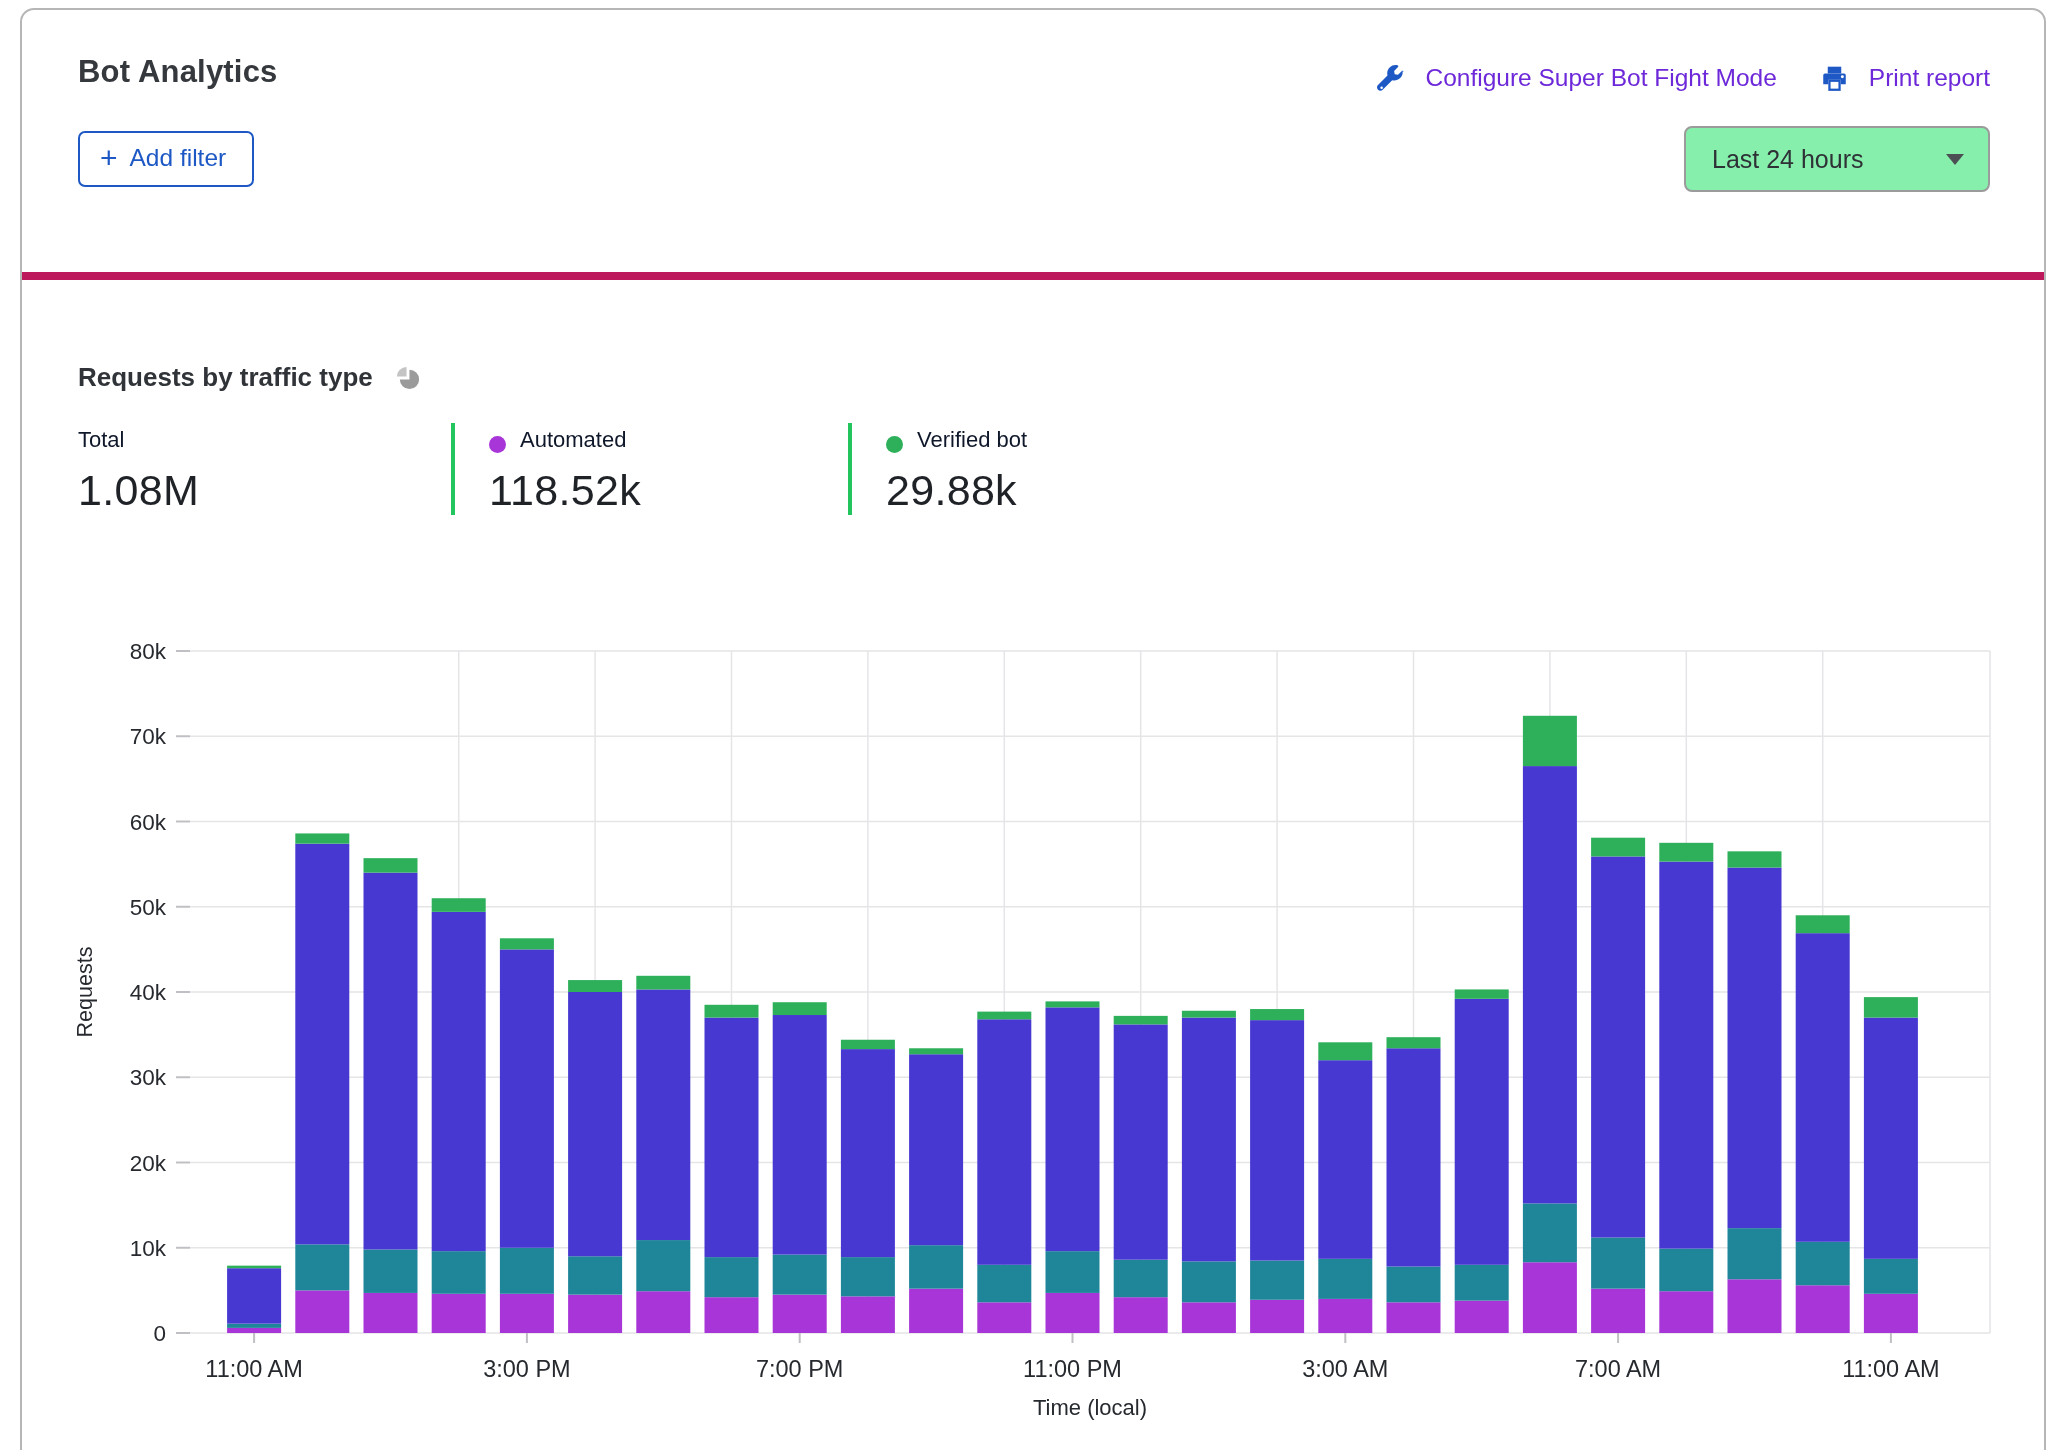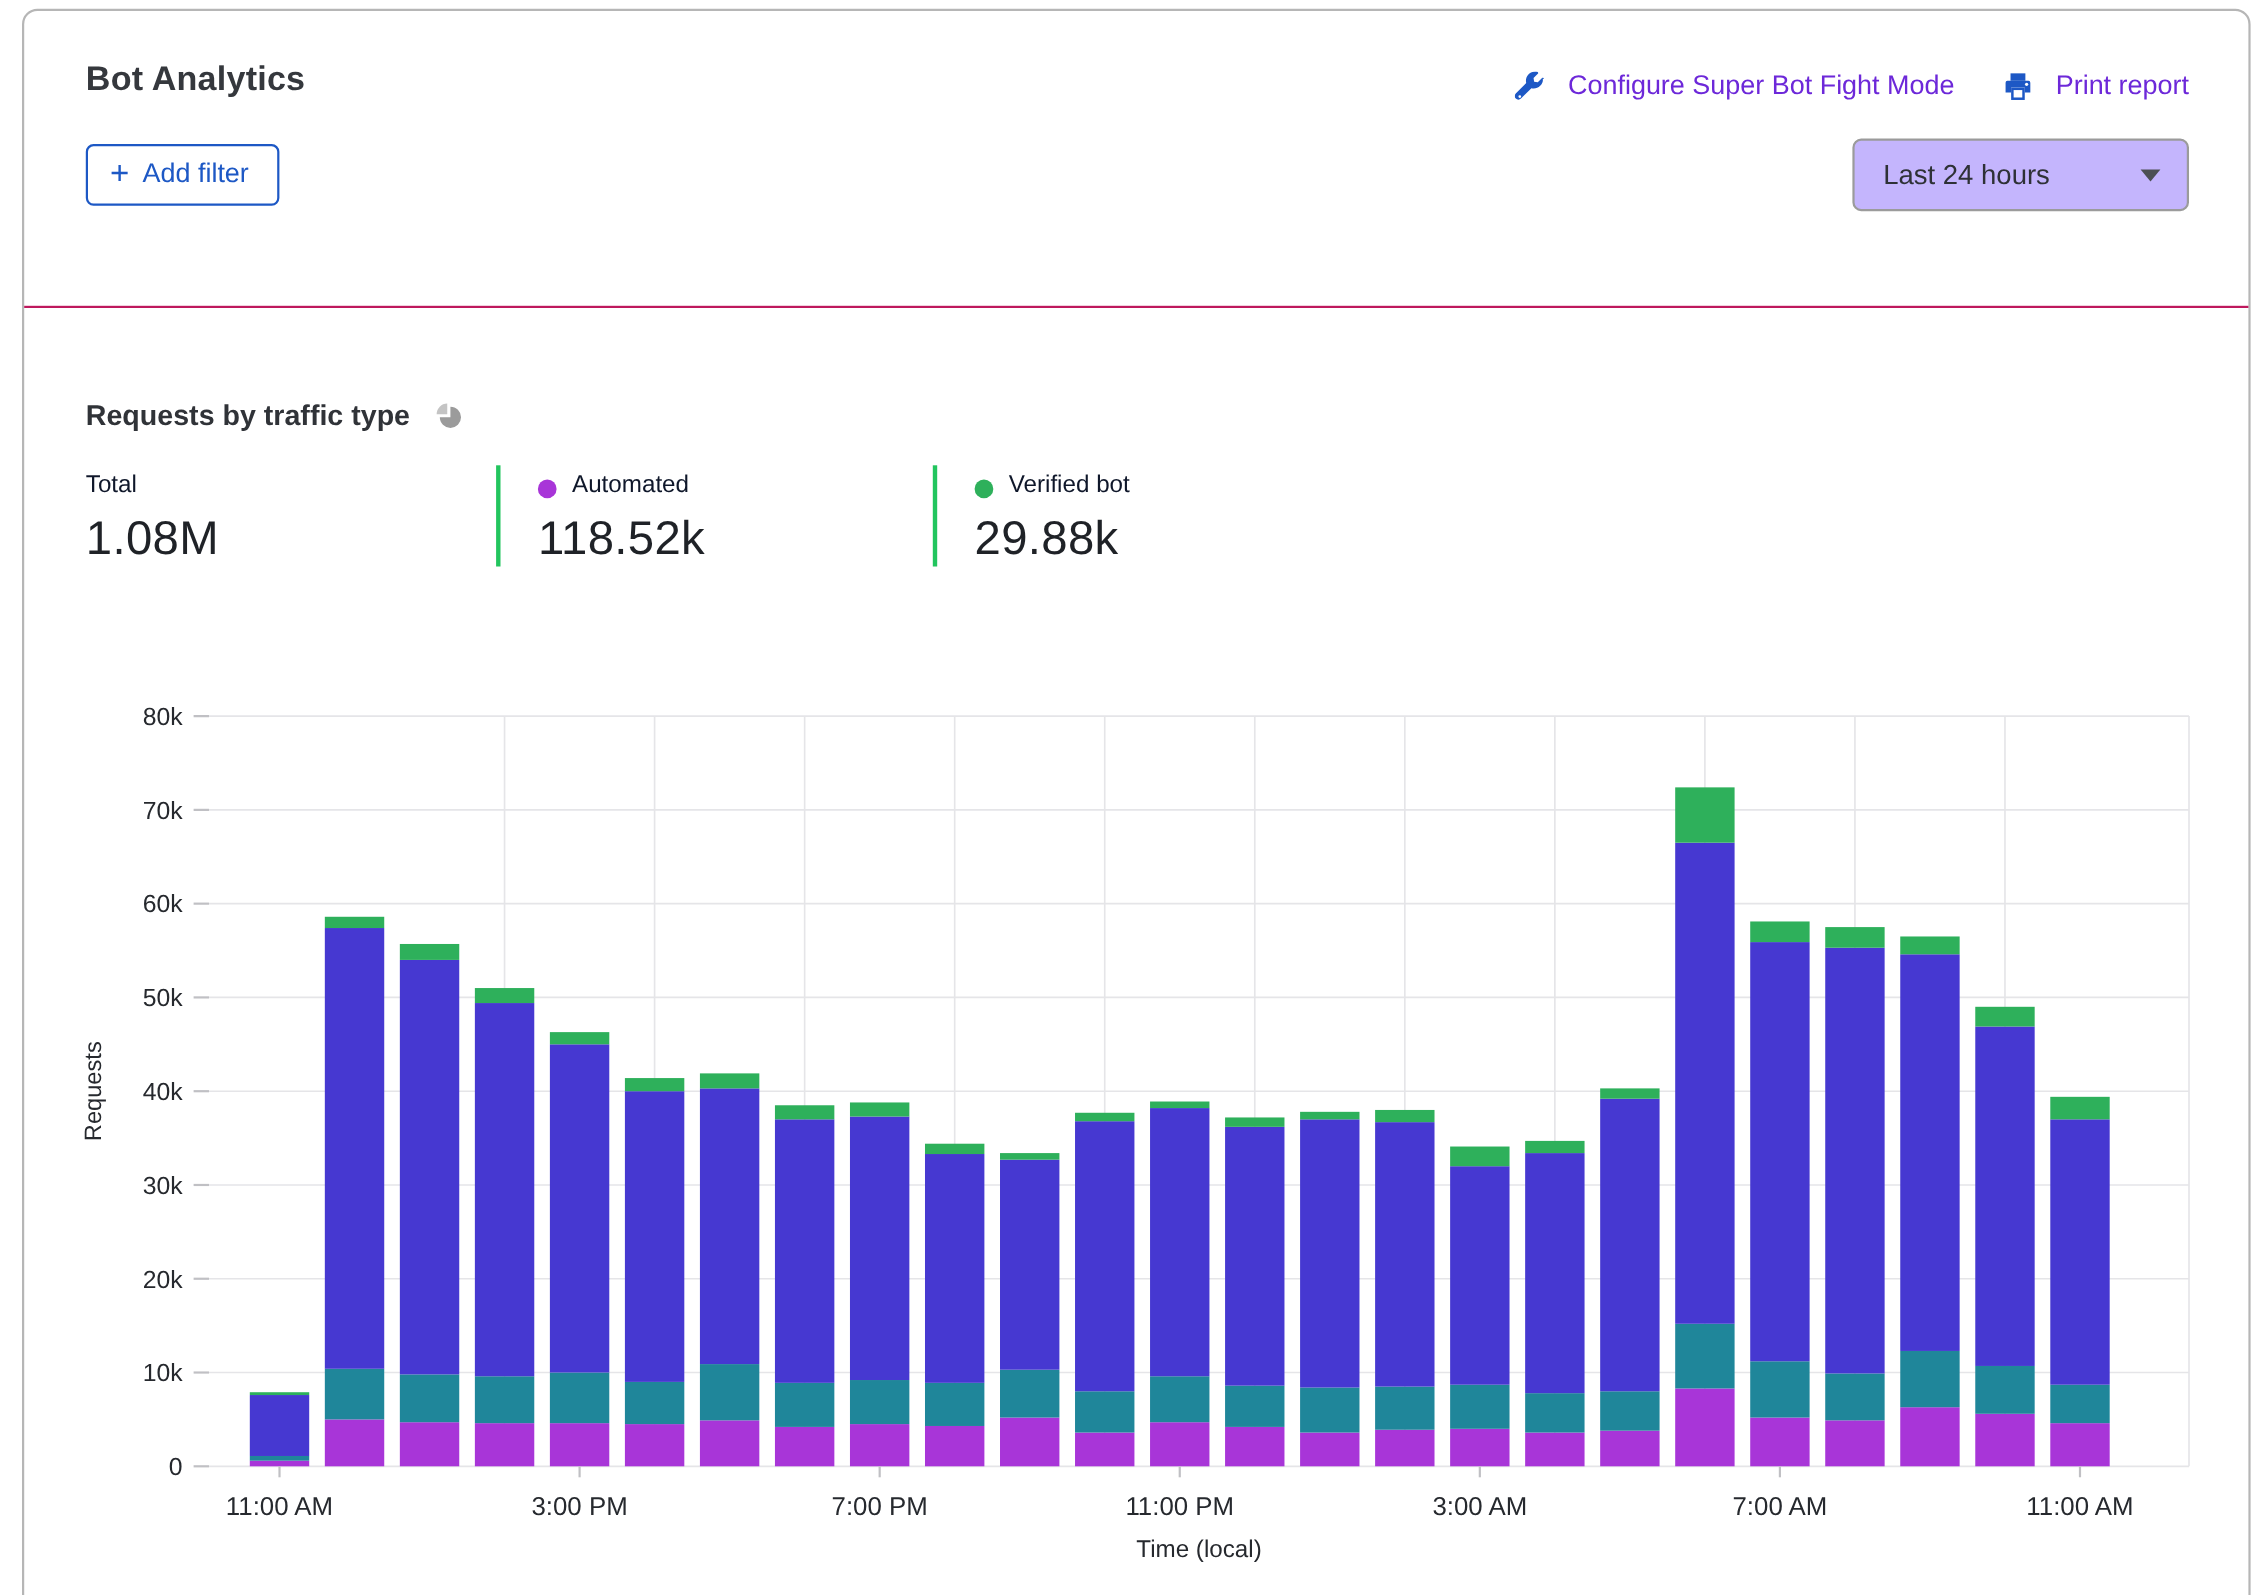--- a/index.html
+++ b/index.html
@@ -5,38 +5,38 @@
   * { margin:0; padding:0; box-sizing:border-box; }
   html,body { background:#ffffff; }
   body {
     width:2062px; height:1450px; position:relative; overflow:hidden;
     font-family:"Liberation Sans", sans-serif; color:#2b2e33;
   }
   .card {
     position:absolute; left:20px; top:8px; width:2026px; height:1640px;
     background:#fff; border:2px solid #b6b6b6; border-radius:14px 14px 0 0;
   }
-  .card-header { height:270px; border-bottom:2px solid #be185d; padding:44px 54px 0 56px; }
+  .card-header { height:270px; border-bottom:8px solid #be185d; padding:44px 54px 0 56px; }
   .title-row { display:flex; justify-content:space-between; align-items:flex-start; }
   .page-title { font-size:31px; font-weight:700; color:#35383d; letter-spacing:0.2px; }
   .links { display:flex; gap:44px; margin-top:10px; }
   .hlink { display:flex; align-items:center; gap:21px; font-size:24.5px; color:#6d28d9; cursor:pointer; text-decoration:none; }
   .hlink svg { flex:0 0 auto; }
   .controls-row { display:flex; justify-content:space-between; align-items:center; margin-top:34px; }
   .add-filter {
     display:flex; align-items:center; gap:12px; background:#fff;
     border:2px solid #1d58c5; border-radius:7px; color:#1d58c5;
     font-size:24.5px; padding:11px 26px 13px 20px; cursor:pointer;
     font-family:"Liberation Sans", sans-serif;
   }
   .add-filter .plus { font-size:30px; line-height:22px; font-weight:400; }
   .tr-select {
     width:306px; height:66px; border:2px solid #9b9b9b; border-radius:8px;
     display:flex; align-items:center; justify-content:space-between;
-    padding:0 24px 0 26px; font-size:25px; color:#2e3136; background:#c4b5fd; cursor:pointer;gap:10px;
+    padding:0 24px 0 26px; font-size:25px; color:#2e3136; background:#86efac; cursor:pointer;gap:10px;
   }
   .caret { width:0; height:0; border-left:9px solid transparent; border-right:9px solid transparent; border-top:11px solid #4c4f54; }
   .chart-section { padding-left:56px; }
   .section-title-row { margin-top:82px; display:flex; align-items:center; gap:22px; }
   .section-title { font-size:26px; font-weight:700; color:#303338; }
   .stats { display:flex; margin-top:30px; align-items:stretch; }
   .stat { width:373px; padding-top:4px; }
   .stat:not(:first-child) { width:397px; border-left:4px solid #22c55e; padding-left:34px; }
   .stat-label-row { display:flex; align-items:flex-end; gap:14px; font-size:22px; color:#0f172a; min-height:26px; }
   .dot { width:17px; height:17px; border-radius:50%; background:#999; flex:0 0 auto; }

